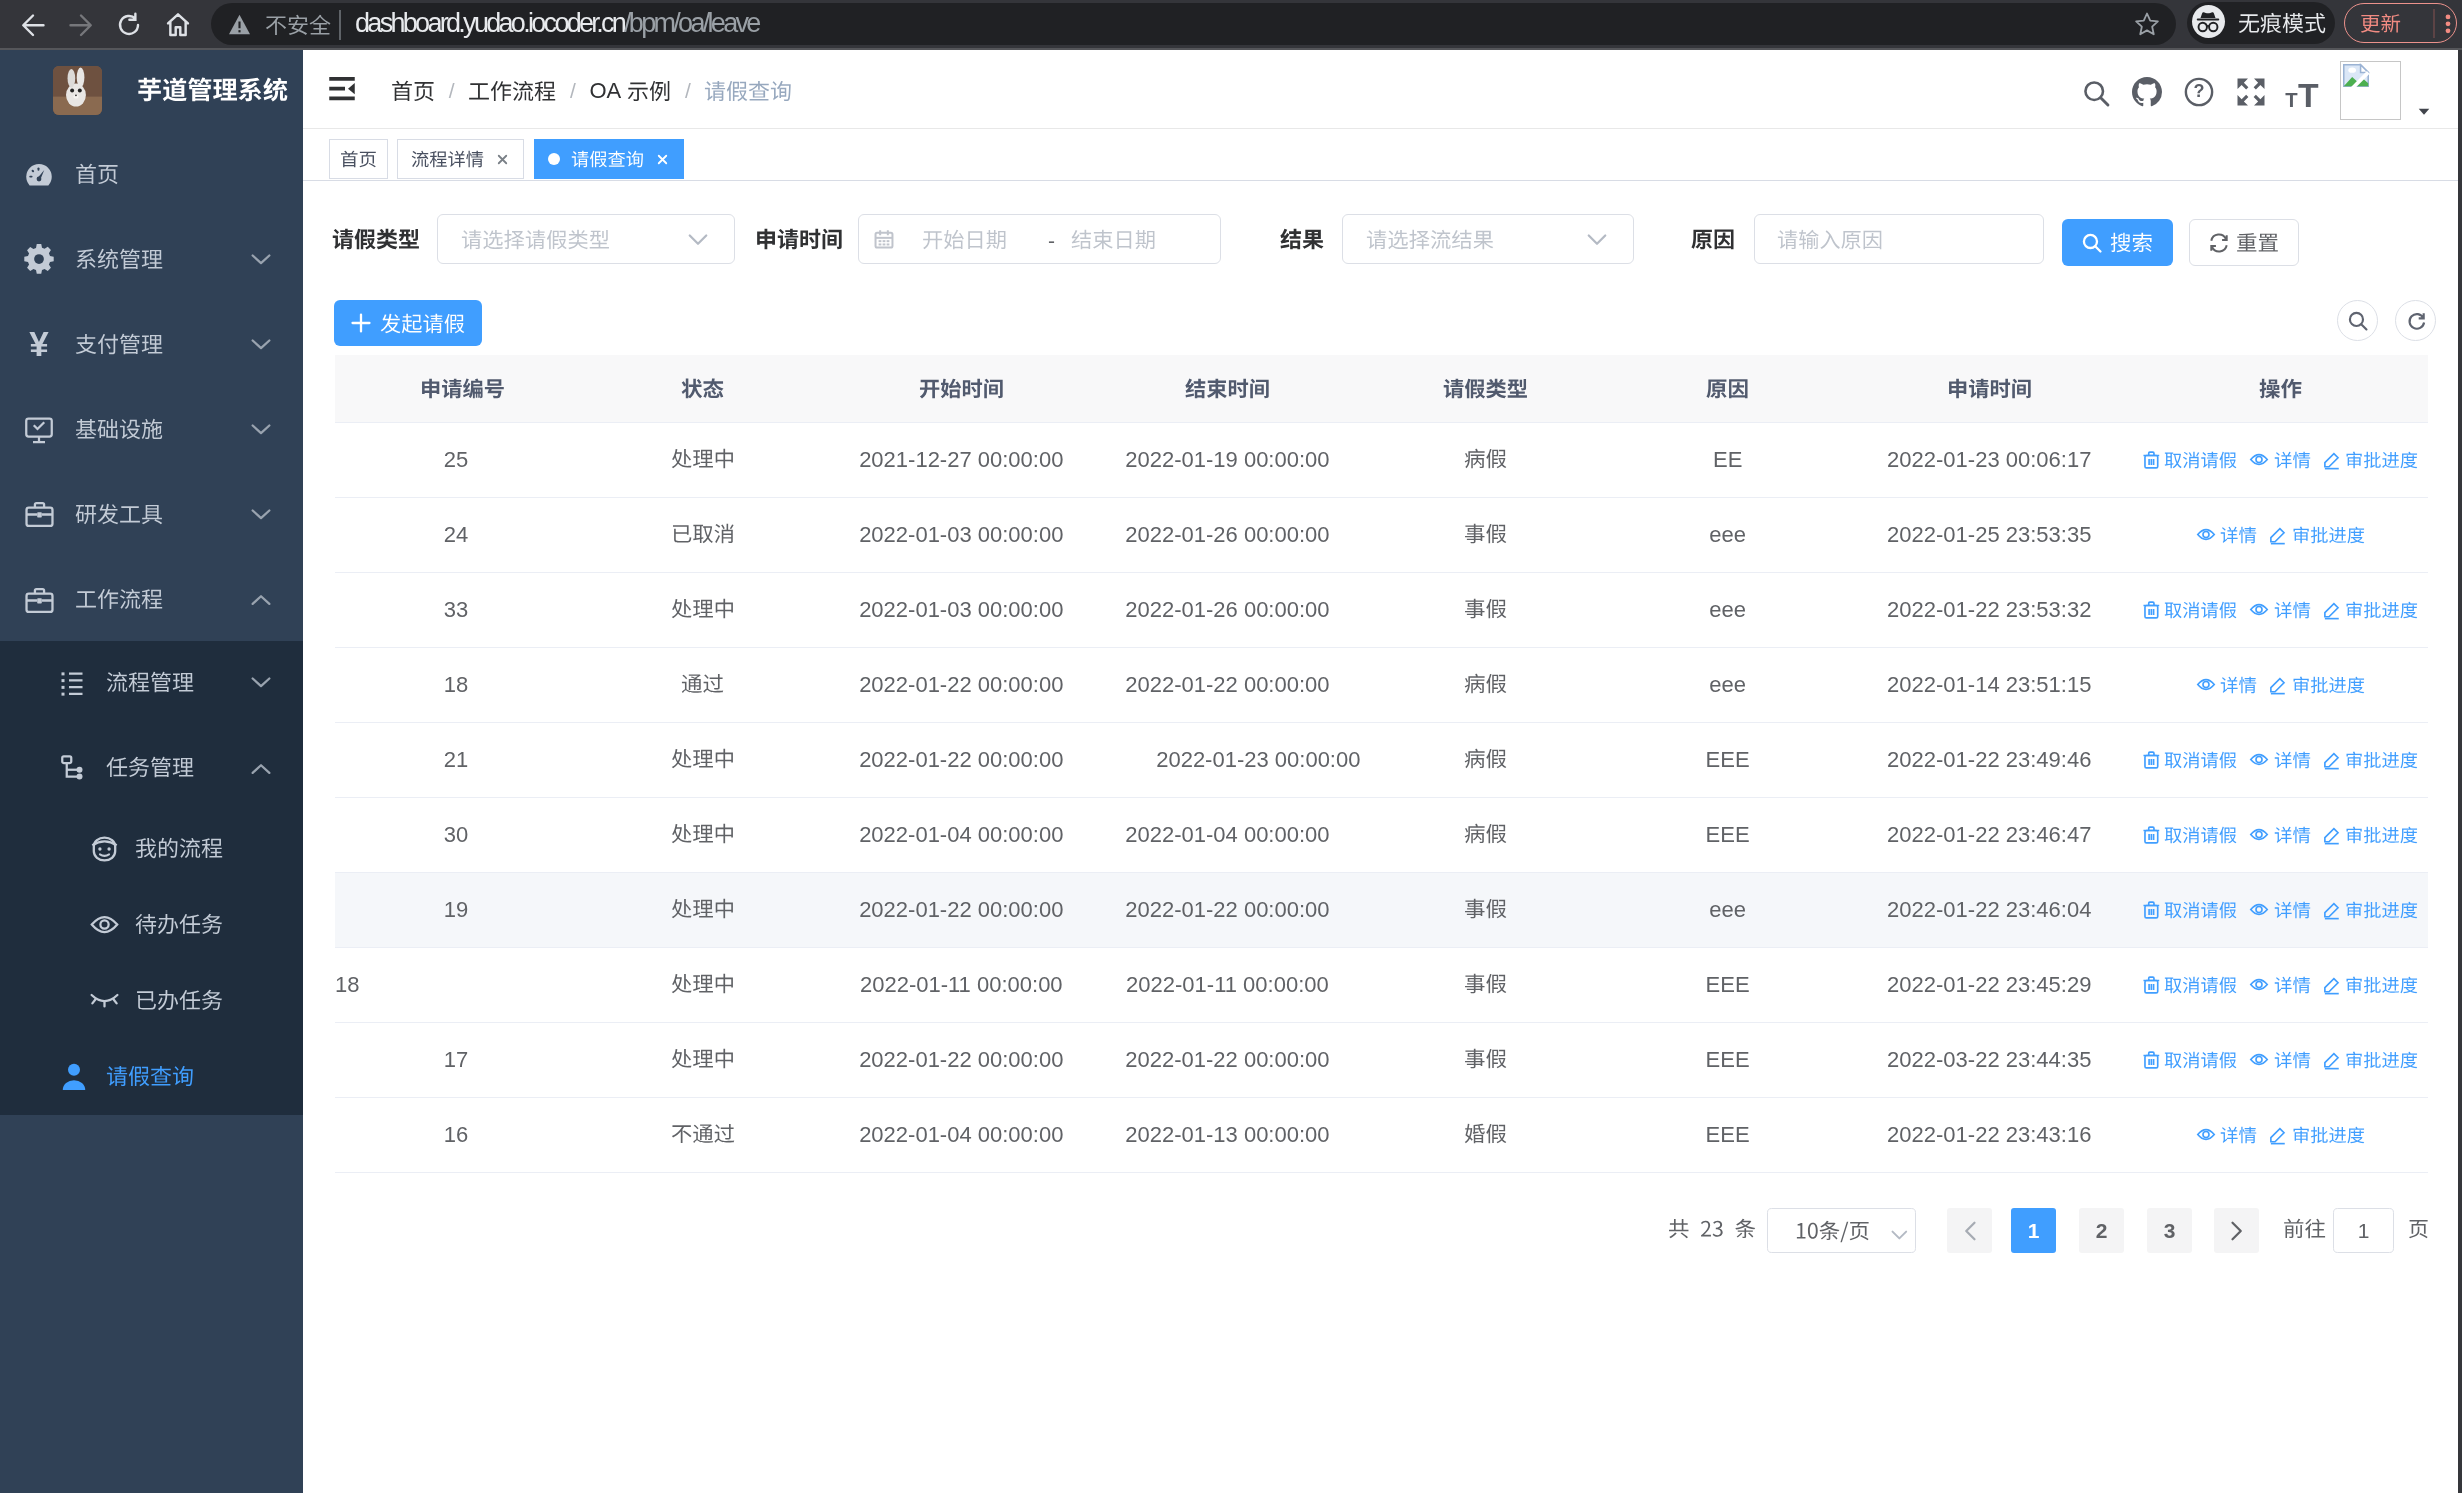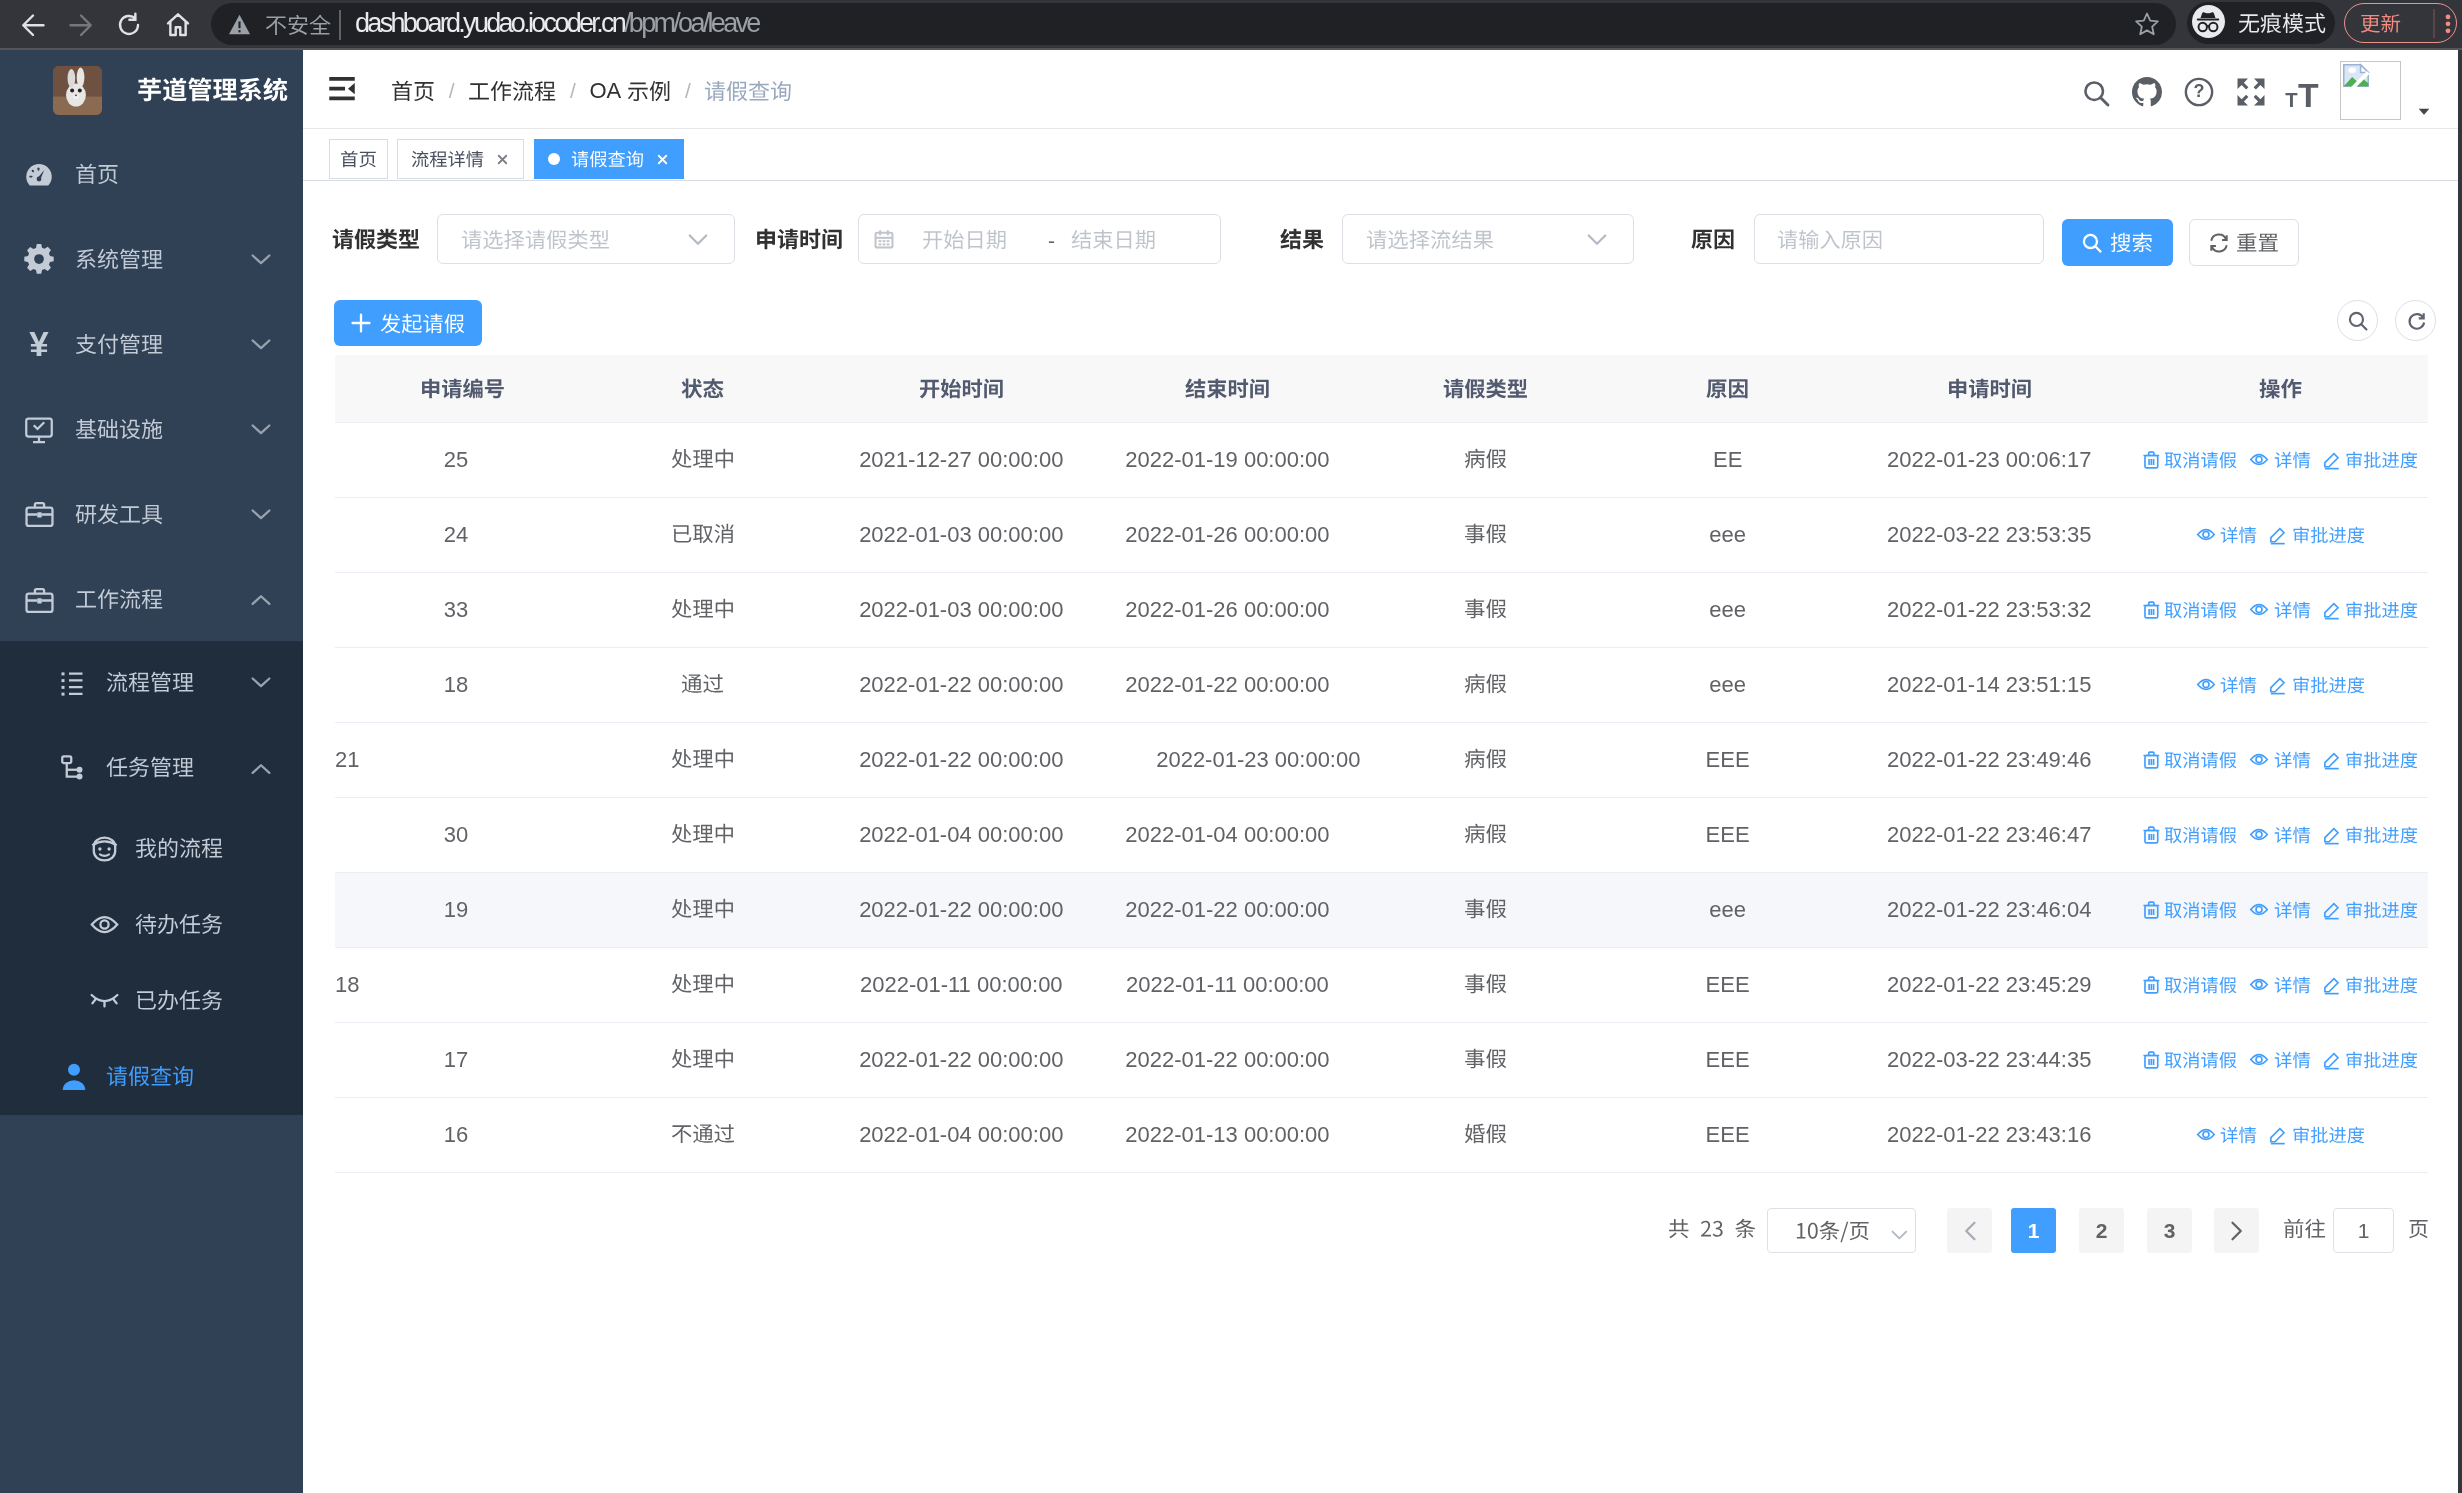--- a/index.html
+++ b/index.html
@@ -629,21 +629,21 @@
             <use href="#zg93" x="1000"></use>
             <use href="#zg94" x="2000"></use>
           </svg></td>
         <td style="text-align:center;border-bottom:1.5px solid #ebeef5;color:#606266;font-size:22px">2022-01-03 00:00:00</td>
         <td style="text-align:center;border-bottom:1.5px solid #ebeef5;color:#606266;font-size:22px">2022-01-26 00:00:00</td>
         <td style="text-align:center;border-bottom:1.5px solid #ebeef5;color:#606266;font-size:22px"><svg style="width:43px;height:21px;vertical-align:-2.6px;overflow:visible;" viewBox="0 -880 2000 1000" preserveAspectRatio="none" fill="#606266">
             <use href="#zg99" x="0"></use>
             <use href="#zg43" x="1000"></use>
           </svg></td>
         <td style="text-align:center;border-bottom:1.5px solid #ebeef5;color:#606266;font-size:22px">eee</td>
-        <td style="text-align:center;border-bottom:1.5px solid #ebeef5;color:#606266;font-size:22px">2022-03-22 23:53:35</td>
+        <td style="text-align:center;border-bottom:1.5px solid #ebeef5;color:#606266;font-size:22px">2022-01-25 23:53:35</td>
         <td style="border-bottom:1.5px solid #ebeef5">
           <div style="display:flex;align-items:center;justify-content:center">
             <svg width="20" height="15" viewBox="0 0 26 20" style="overflow:visible;">
               <path d="M2 10 Q13 -3 24 10 Q13 23 2 10 Z" fill="none" stroke="#409eff" stroke-width="2.2"></path>
               <circle cx="13" cy="10" r="4" fill="none" stroke="#409eff" stroke-width="2.2"></circle>
             </svg>
             <span style="width:4.6px"></span>
             <svg style="width:37px;height:18px;vertical-align:-2.2px;overflow:visible;" viewBox="0 -880 2000 1000" preserveAspectRatio="none" fill="#409eff">
               <use href="#zg48" x="0"></use>
               <use href="#zg49" x="1000"></use>
@@ -758,21 +758,21 @@
             <svg style="width:73px;height:18px;vertical-align:-2.2px;overflow:visible;" viewBox="0 -880 4000 1000" preserveAspectRatio="none" fill="#409eff">
               <use href="#zg95" x="0"></use>
               <use href="#zg96" x="1000"></use>
               <use href="#zg97" x="2000"></use>
               <use href="#zg98" x="3000"></use>
             </svg>
           </div>
         </td>
       </tr>
       <tr style="height:75px;">
-        <td style="text-align:left;border-bottom:1.5px solid #ebeef5;color:#606266;font-size:22px">21</td>
+        <td style="text-align:center;border-bottom:1.5px solid #ebeef5;color:#606266;font-size:22px">21</td>
         <td style="text-align:center;border-bottom:1.5px solid #ebeef5;color:#606266;font-size:22px"><svg style="width:64px;height:21px;vertical-align:-2.6px;overflow:visible;" viewBox="0 -880 3000 1000" preserveAspectRatio="none" fill="#606266">
             <use href="#zg90" x="0"></use>
             <use href="#zg21" x="1000"></use>
             <use href="#zg91" x="2000"></use>
           </svg></td>
         <td style="text-align:center;border-bottom:1.5px solid #ebeef5;color:#606266;font-size:22px">2022-01-22 00:00:00</td>
         <td style="text-align:right;border-bottom:1.5px solid #ebeef5;color:#606266;font-size:22px">2022-01-23 00:00:00</td>
         <td style="text-align:center;border-bottom:1.5px solid #ebeef5;color:#606266;font-size:22px"><svg style="width:43px;height:21px;vertical-align:-2.6px;overflow:visible;" viewBox="0 -880 2000 1000" preserveAspectRatio="none" fill="#606266">
             <use href="#zg92" x="0"></use>
             <use href="#zg43" x="1000"></use>

